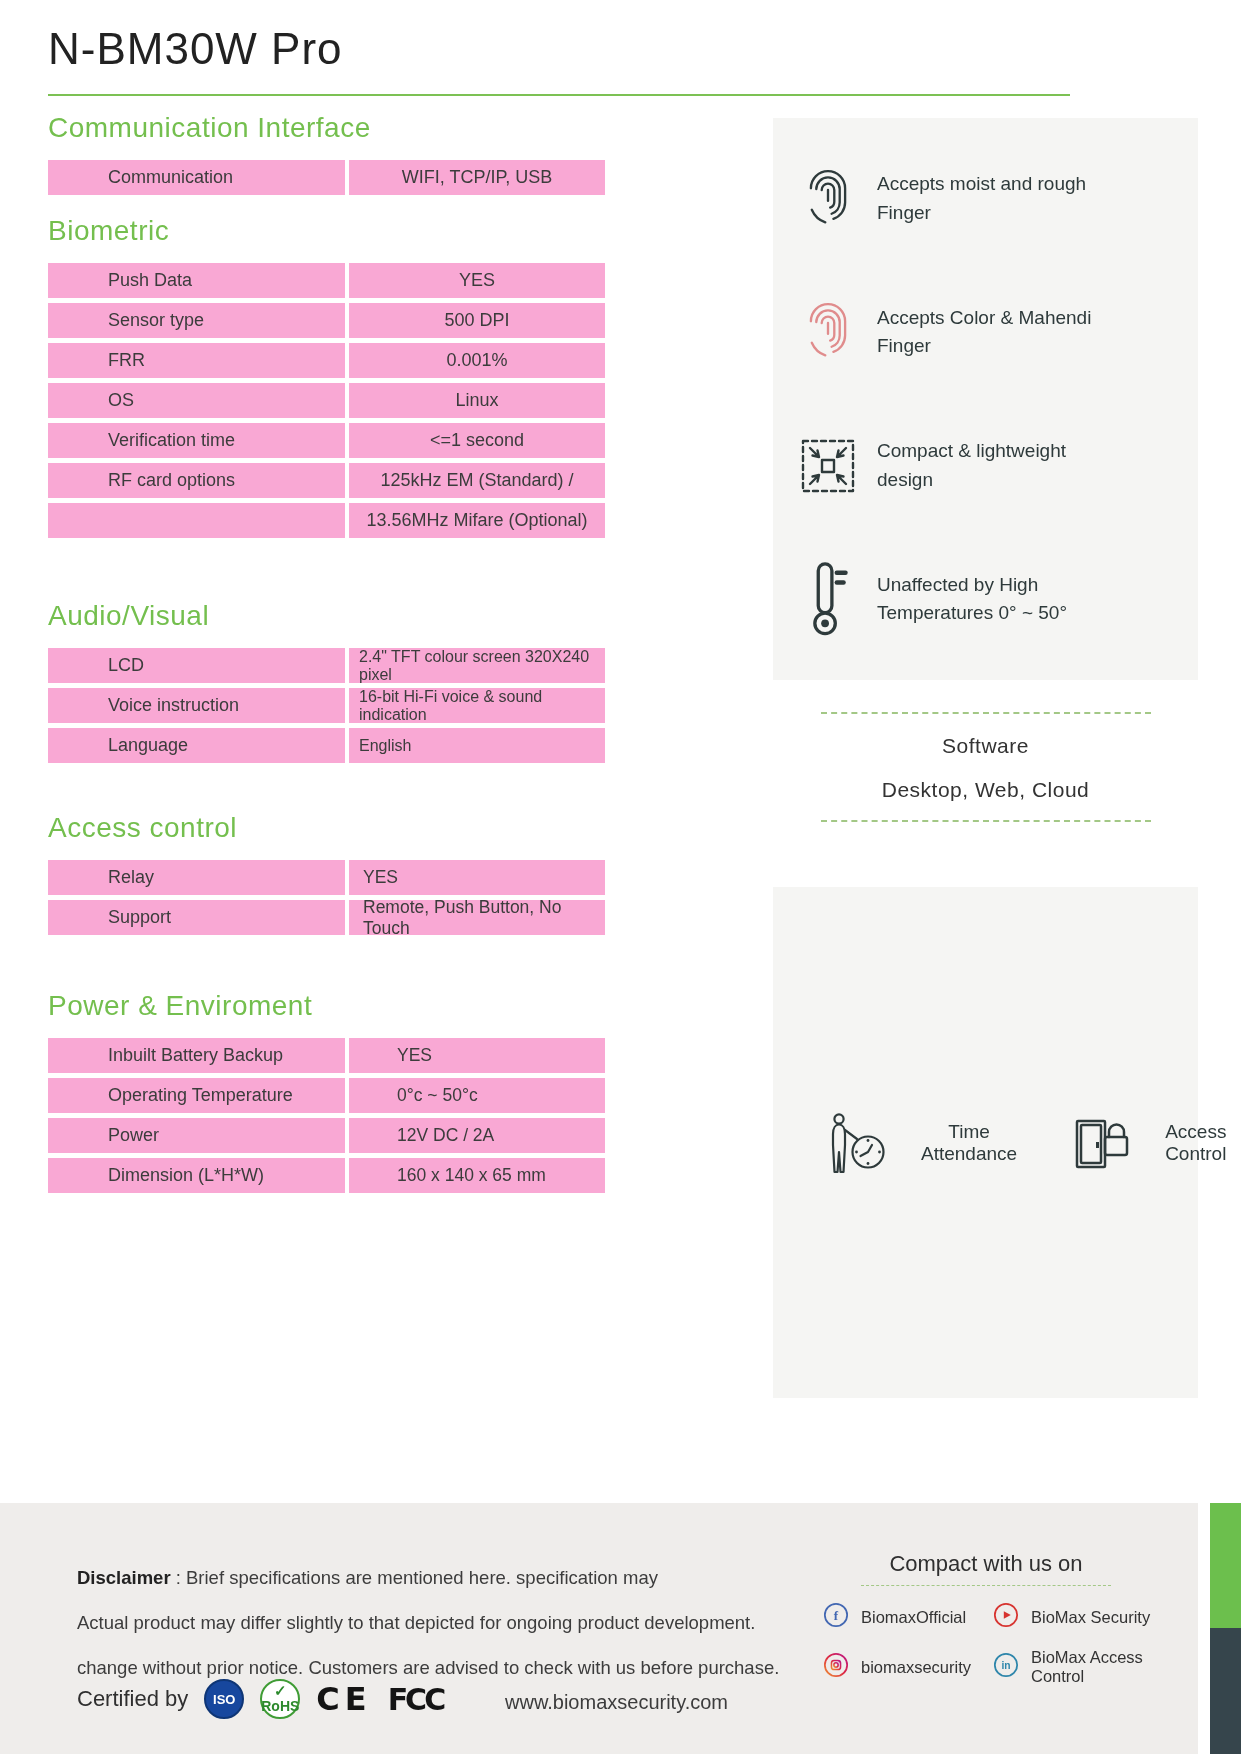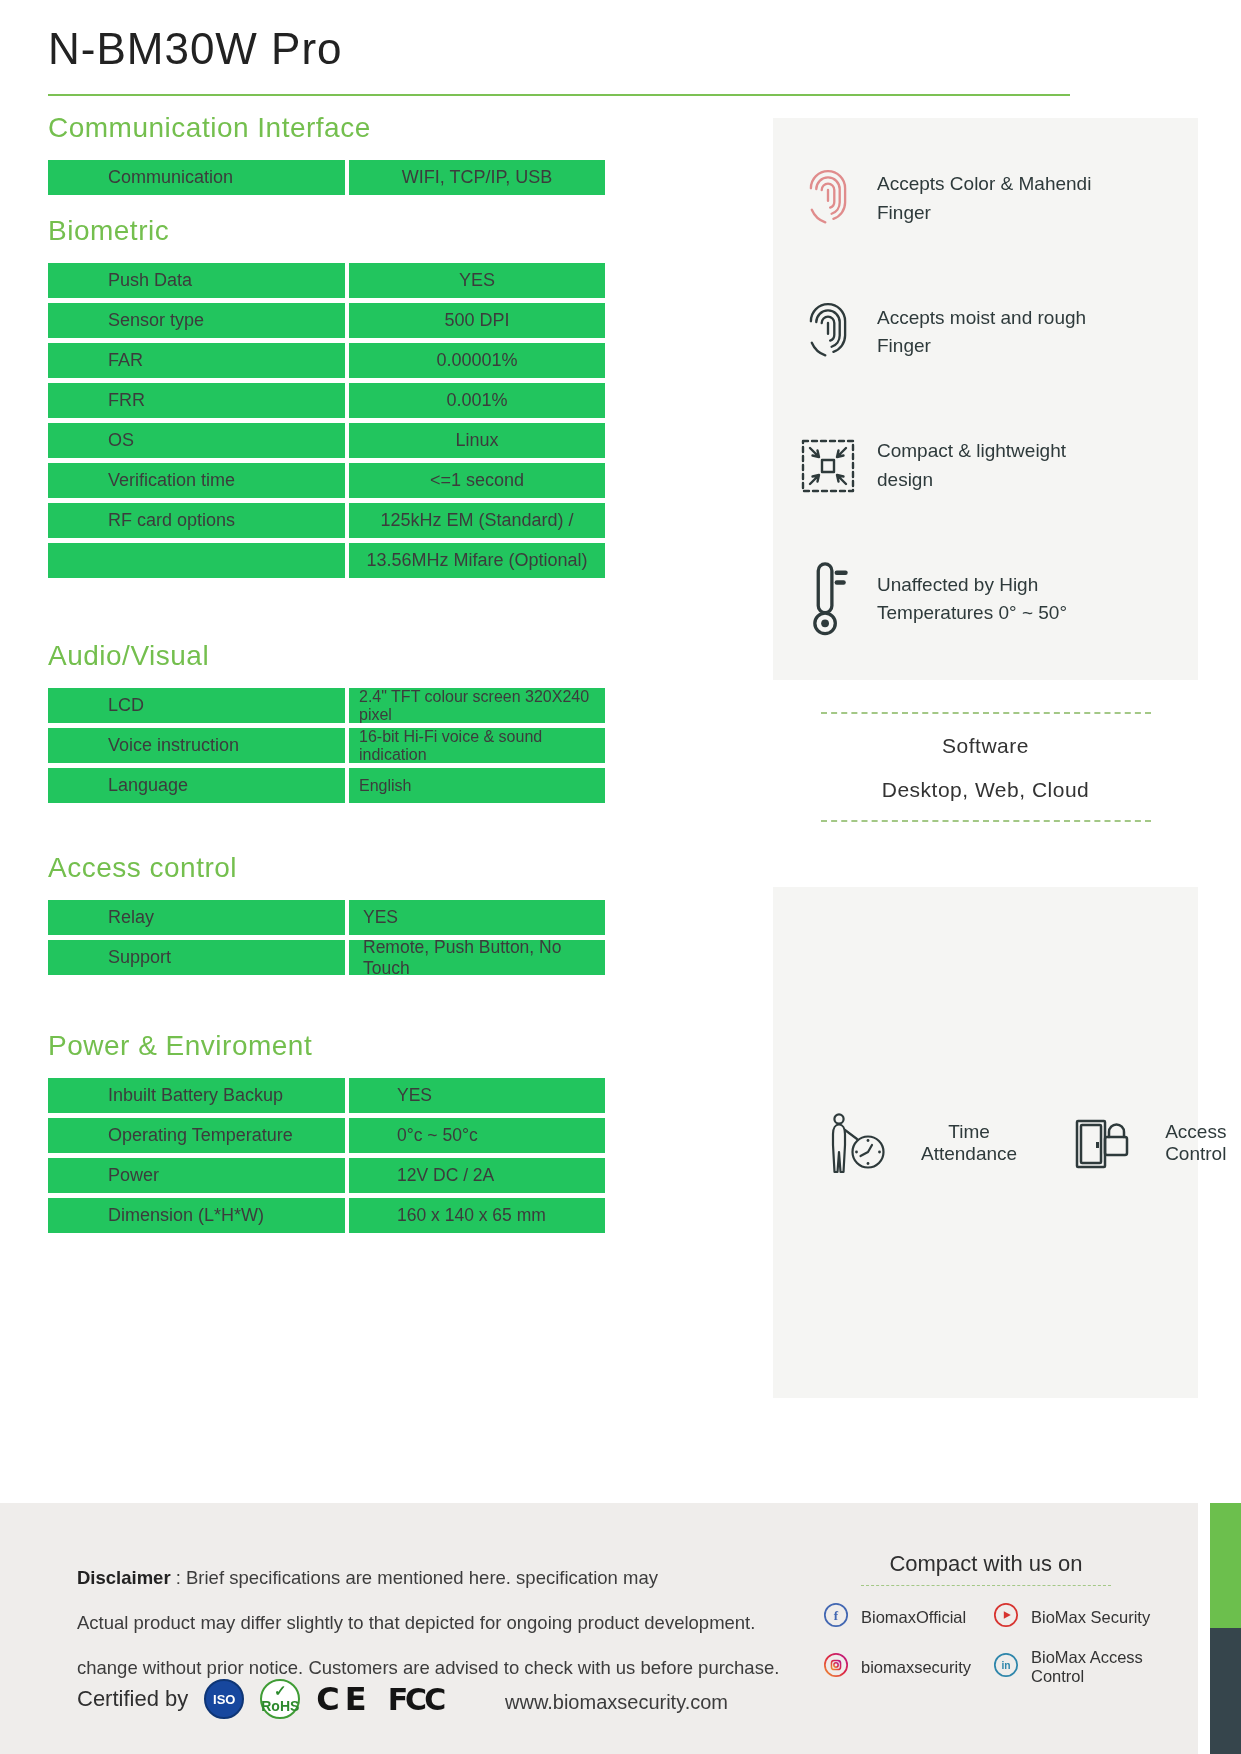--- a/index.html
+++ b/index.html
@@ -8,21 +8,21 @@
 
   
   .title { position:absolute; left:48px; top:24px; font-size:44px; font-weight:400; color:#222; letter-spacing:1px; }
   .title-rule { position:absolute; left:48px; top:94px; width:1022px; height:2px; background:#7cc154; }
 
   
   .spec-col { position:absolute; left:48px; top:112px; width:601px; }
   .sec-heading { font-size:28px; font-weight:400; color:#74bf4e; letter-spacing:.5px; }
   .spec-table { margin-top:16px; }
   .spec-row { display:flex; gap:4px; margin-bottom:5px; }
-  .cell { background:#22c55e; height:35px; display:flex; align-items:center; font-size:18px; color:#3c3c3c; }
+  .cell { background:#f9a8d4; height:35px; display:flex; align-items:center; font-size:18px; color:#3c3c3c; }
   .lab { width:297px; padding-left:60px; }
   .val { width:256px; }
   .center-vals .val { justify-content:center; text-align:center; }
   .av-vals .val { padding-left:10px; font-size:16px; }
   .ac-vals .val { padding-left:14px; font-size:17.5px; }
   .pw-vals .val { padding-left:48px; font-size:17.5px; }
   .mt-b { margin-top:20px; }
   .mt-av { margin-top:62px; }
   .mt-ac { margin-top:49px; }
   .mt-pw { margin-top:55px; }
@@ -96,24 +96,20 @@
     <div class="spec-table center-vals">
       <div class="spec-row">
         <div class="cell lab">Push Data</div>
         <div class="cell val">YES</div>
       </div>
       <div class="spec-row">
         <div class="cell lab">Sensor type</div>
         <div class="cell val">500 DPI</div>
       </div>
       <div class="spec-row">
-        <div class="cell lab">FAR</div>
-        <div class="cell val">0.00001%</div>
-      </div>
-      <div class="spec-row">
         <div class="cell lab">FRR</div>
         <div class="cell val">0.001%</div>
       </div>
       <div class="spec-row">
         <div class="cell lab">OS</div>
         <div class="cell val">Linux</div>
       </div>
       <div class="spec-row">
         <div class="cell lab">Verification time</div>
         <div class="cell val">&lt;=1 second</div>
@@ -171,43 +167,43 @@
         <div class="cell val">12V DC / 2A</div>
       </div>
       <div class="spec-row">
         <div class="cell lab">Dimension (L*H*W)</div>
         <div class="cell val">160 x 140 x 65 mm</div>
       </div>
     </div>
   </div>
 
   <div class="panel panel-top">
+    <div class="hl-row">
+      <span class="hl-icon">
+        <svg class="ln" width="54" height="70" viewBox="0 0 60 76" stroke-width="2.6">
+          <path d="M11 26 a19 19 0 0 1 38 0 v16 a19 19 0 0 1 -13 18"></path>
+          <path d="M17 27 a13 13 0 0 1 26 0 v15 a13 13 0 0 1 -9 12.4"></path>
+          <path d="M23 28 a7 7 0 0 1 14 0 v13 a7 7 0 0 1 -4.6 6.6"></path>
+          <path d="M30 28 v12"></path>
+          <path d="M12 50 c3 7 9 12 15 14"></path>
+        </svg>
+      </span>
+      <span class="hl-text"><span>Accepts moist and rough Finger</span> <span></span></span>
+    </div>
     <div class="hl-row">
       <span class="hl-icon pink">
         <svg class="ln" width="54" height="70" viewBox="0 0 60 76" stroke-width="2.6">
           <path d="M11 26 a19 19 0 0 1 38 0 v16 a19 19 0 0 1 -13 18"></path>
           <path d="M17 27 a13 13 0 0 1 26 0 v15 a13 13 0 0 1 -9 12.4"></path>
           <path d="M23 28 a7 7 0 0 1 14 0 v13 a7 7 0 0 1 -4.6 6.6"></path>
           <path d="M30 28 v12"></path>
           <path d="M12 50 c3 7 9 12 15 14"></path>
         </svg>
       </span>
       <span class="hl-text"><span>Accepts Color &amp; Mahendi Finger</span> <span></span></span>
-    </div>
-    <div class="hl-row">
-      <span class="hl-icon">
-        <svg class="ln" width="54" height="70" viewBox="0 0 60 76" stroke-width="2.6">
-          <path d="M11 26 a19 19 0 0 1 38 0 v16 a19 19 0 0 1 -13 18"></path>
-          <path d="M17 27 a13 13 0 0 1 26 0 v15 a13 13 0 0 1 -9 12.4"></path>
-          <path d="M23 28 a7 7 0 0 1 14 0 v13 a7 7 0 0 1 -4.6 6.6"></path>
-          <path d="M30 28 v12"></path>
-          <path d="M12 50 c3 7 9 12 15 14"></path>
-        </svg>
-      </span>
-      <span class="hl-text"><span>Accepts moist and rough Finger</span> <span></span></span>
     </div>
     <div class="hl-row">
       <span class="hl-icon">
         <svg class="ln" width="56" height="56" viewBox="0 0 56 56" stroke-width="2.4">
           <rect x="3" y="3" width="50" height="50" stroke-dasharray="5 4"></rect>
           <rect x="22" y="22" width="12" height="12"></rect>
           <path d="M10 10 L19 19 M19 19 l-6.5 -1.5 M19 19 l-1.5 -6.5"></path>
           <path d="M46 10 L37 19 M37 19 l6.5 -1.5 M37 19 l1.5 -6.5"></path>
           <path d="M10 46 L19 37 M19 37 l-6.5 1.5 M19 37 l-1.5 6.5"></path>
           <path d="M46 46 L37 37 M37 37 l6.5 1.5 M37 37 l1.5 6.5"></path>

